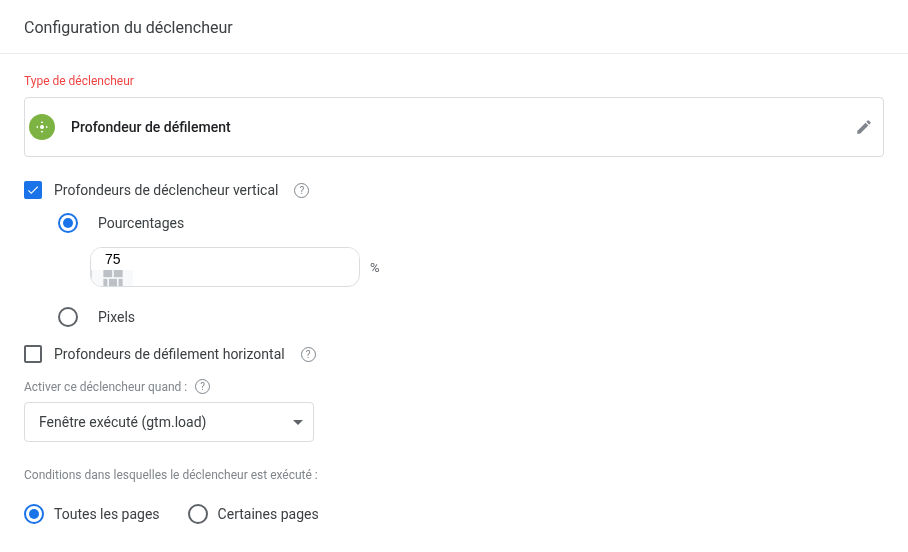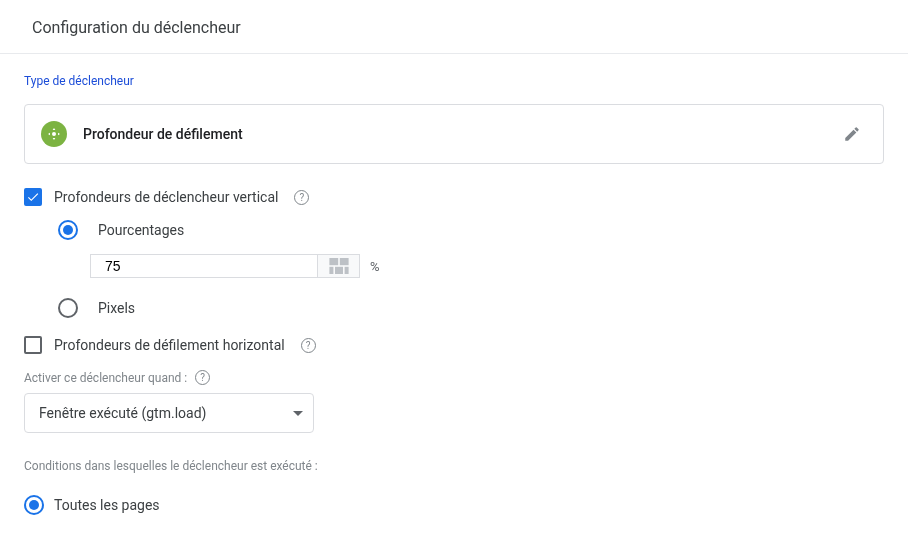--- a/index.html
+++ b/index.html
@@ -1,40 +1,40 @@
 <!DOCTYPE html>
 <html><head>
 <meta charset="utf-8">
 <style>
 * { box-sizing: border-box; margin: 0; padding: 0; }
 body { font-family: Roboto, Arial, sans-serif; background: #fff; color: #202124; width: 908px; height: 552px; overflow: hidden; }
 .header { padding: 18px 24px 16px; border-bottom: 1px solid #e8eaed; }
-.header h1 { font-size: 16px; font-weight: 400; color: #3c4043; margin-left: 8px; }
+.header h1 { font-size: 16px; font-weight: 400; color: #3c4043; }
 .content { padding: 20px 24px; }
-.section-label { font-size: 12px; color: #1d4ed8; margin-bottom: 16px; }
-.trigger-type-box { border: 1px solid #dadce0; border-radius: 4px; padding: 14px 16px; display: flex; align-items: center; justify-content: space-between; margin-bottom: 24px; }
+.section-label { font-size: 12px; color: #ef4444; margin-bottom: 9px; }
+.trigger-type-box { border: 1px solid #dadce0; border-radius: 4px; padding: 14px 4px; display: flex; align-items: center; justify-content: space-between; margin-bottom: 24px; }
 .trigger-type-left { display: flex; align-items: center; gap: 16px; }
 .trigger-icon { width: 26px; height: 26px; border-radius: 50%; background: #7cb342; display: flex; align-items: center; justify-content: center; }
 .trigger-icon svg { width: 16px; height: 16px; }
 .trigger-name { font-size: 14px; font-weight: 500; color: #202124; }
 .edit-btn { background: none; border: none; cursor: pointer; padding: 6px; display: flex; }
 .edit-btn svg { width: 18px; height: 18px; fill: #80868b; }
 .option-row { display: flex; align-items: center; gap: 12px; margin-bottom: 14px; }
 .checkbox { width: 18px; height: 18px; border: 2px solid #5f6368; border-radius: 2px; display: flex; align-items: center; justify-content: center; cursor: pointer; flex-shrink: 0; }
 .checkbox.checked { background: #1a73e8; border-color: #1a73e8; }
 .checkbox.checked svg { width: 14px; height: 14px; fill: #fff; }
 .option-label { font-size: 14px; color: #3c4043; }
 .help-icon { width: 15px; height: 15px; border: 1.5px solid #80868b; border-radius: 50%; display: inline-flex; align-items: center; justify-content: center; font-size: 10px; color: #80868b; cursor: pointer; margin-left: 4px; flex-shrink: 0; }
 .radio { width: 20px; height: 20px; border: 2px solid #5f6368; border-radius: 50%; display: flex; align-items: center; justify-content: center; cursor: pointer; flex-shrink: 0; }
 .radio.selected { border-color: #1a73e8; }
 .radio.selected::after { content: ''; width: 10px; height: 10px; background: #1a73e8; border-radius: 50%; }
 .sub-options { margin-left: 34px; }
 .sub-row { display: flex; align-items: center; gap: 20px; margin-bottom: 14px; }
 .input-row { display: flex; align-items: center; gap: 10px; margin: 8px 0 20px 32px; }
-.text-input-wrap { display: flex; border: 1px solid #dadce0; border-radius: 0; overflow: hidden; width: 270px; height: 24px; }
+.text-input-wrap { display: flex; border: 1px solid #dadce0; border-radius: 12px; overflow: hidden; width: 270px; height: 40px; flex-direction: column; }
 .text-input { border: none; padding: 0 14px; font-size: 14px; outline: none; flex: 1; }
 .input-addon { width: 42px; background: #f8f9fa; border-left: 1px solid #dadce0; display: flex; align-items: center; justify-content: center; cursor: pointer; }
 .input-addon svg { width: 20px; height: 16px; fill: #bdc1c6; }
 .unit { font-size: 13px; color: #5f6368; }
 .activate-label { font-size: 12px; color: #80868b; margin: 16px 0 8px; display: flex; align-items: center; gap: 4px; }
 .select-wrap { border: 1px solid #dadce0; border-radius: 4px; width: 290px; height: 40px; display: flex; align-items: center; justify-content: space-between; padding: 0 10px 0 14px; cursor: pointer; margin-bottom: 26px; }
 .select-val { font-size: 14px; color: #3c4043; }
 .dropdown-arrow { width: 0; height: 0; border-left: 5px solid transparent; border-right: 5px solid transparent; border-top: 5px solid #5f6368; }
 .conditions-label { font-size: 12px; color: #80868b; margin-bottom: 22px; }
 .conditions-row { display: flex; align-items: center; gap: 28px; }
@@ -119,15 +119,19 @@
     <span class="select-val">Fenêtre exécuté (gtm.load)</span>
     <span class="dropdown-arrow"></span>
   </div>
 
   <div class="conditions-label">Conditions dans lesquelles le déclencheur est exécuté :</div>
   <div class="conditions-row">
     <div class="cond-opt">
       <div class="radio selected"></div>
       <span class="option-label">Toutes les pages</span>
     </div>
+    <div class="cond-opt">
+      <div class="radio"></div>
+      <span class="option-label">Certaines pages</span>
+    </div>
   </div>
 
 </div>
 
 </body></html>

